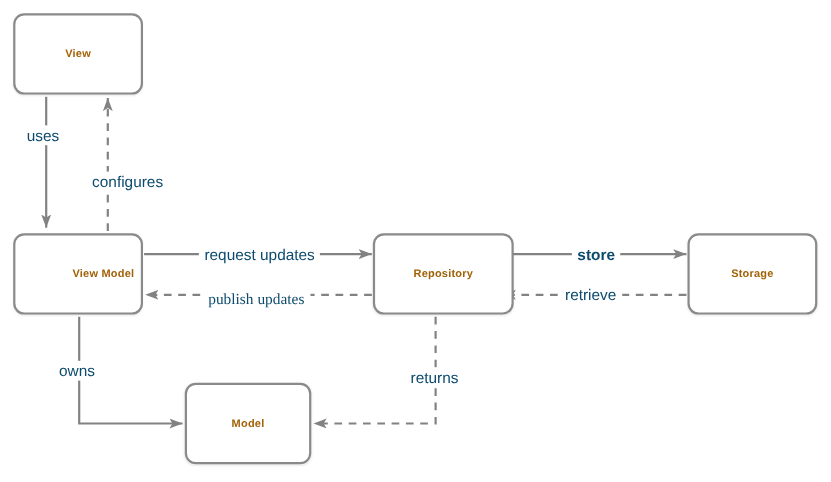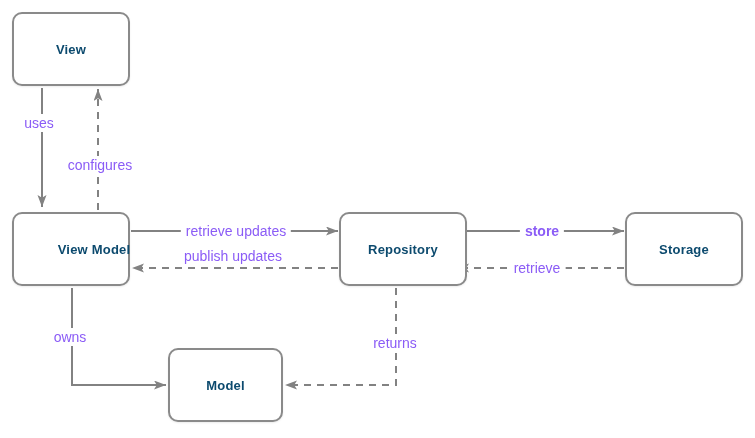--- a/index.html
+++ b/index.html
@@ -35,34 +35,34 @@
     background: #ffffff;
     border: 2px solid #8a8a8a;
     border-radius: 10px;
     box-shadow: 0 1px 2px rgba(0,0,0,0.08);
     display: flex;
     align-items: center;
     justify-content: center;
     box-sizing: border-box;
   }
   .node-label {
-    font-size: 13px;
+    font-size: 10px;
     font-weight: bold;
-    color: #0c4a6e;
+    color: #a16207;
     letter-spacing: 0.2px;
     white-space: nowrap;
   }
   .edge-label {
     position: absolute;
     z-index: 3;
     transform: translate(-50%, -50%);
     background: #ffffff;
     padding: 1px 5px;
     font-size: 14px;
-    color: #8b5cf6;
+    color: #0c4a6e;
     white-space: nowrap;
   }
 </style>
 </head>
 <body>
 
 <div class="canvas">
 
   <svg width="755" height="438" viewBox="0 0 755 438">
     <defs>
@@ -90,21 +90,21 @@
     <span class="node-label">Repository</span>
   </div>
   <div class="node" style="left:625px; top:212px; width:118px; height:74px;">
     <span class="node-label">Storage</span>
   </div>
   <div class="node" style="left:168px; top:348px; width:115px; height:74px;">
     <span class="node-label">Model</span>
   </div>
 
   <div class="edge-label" style="left:39px;  top:123px;">uses</div>
-  <div class="edge-label" style="left:100px; top:165px;text-align:center;">configures</div>
-  <div class="edge-label" style="left:236px; top:231px;">retrieve updates</div>
-  <div class="edge-label" style="left:233px; top:256px;">publish updates</div>
+  <div class="edge-label" style="left:116px; top:165px;text-align:center;">configures</div>
+  <div class="edge-label" style="left:236px; top:231px;">request updates</div>
+  <div class="edge-label" style="left:233px; top:273px;font-family:Liberation Serif, serif;">publish updates</div>
   <div class="edge-label" style="left:542px; top:231px;font-weight:bold;">store</div>
   <div class="edge-label" style="left:537px; top:268px;">retrieve</div>
   <div class="edge-label" style="left:70px;  top:337px;">owns</div>
   <div class="edge-label" style="left:395px; top:343px;">returns</div>
 
 </div>
 
 </body></html>

